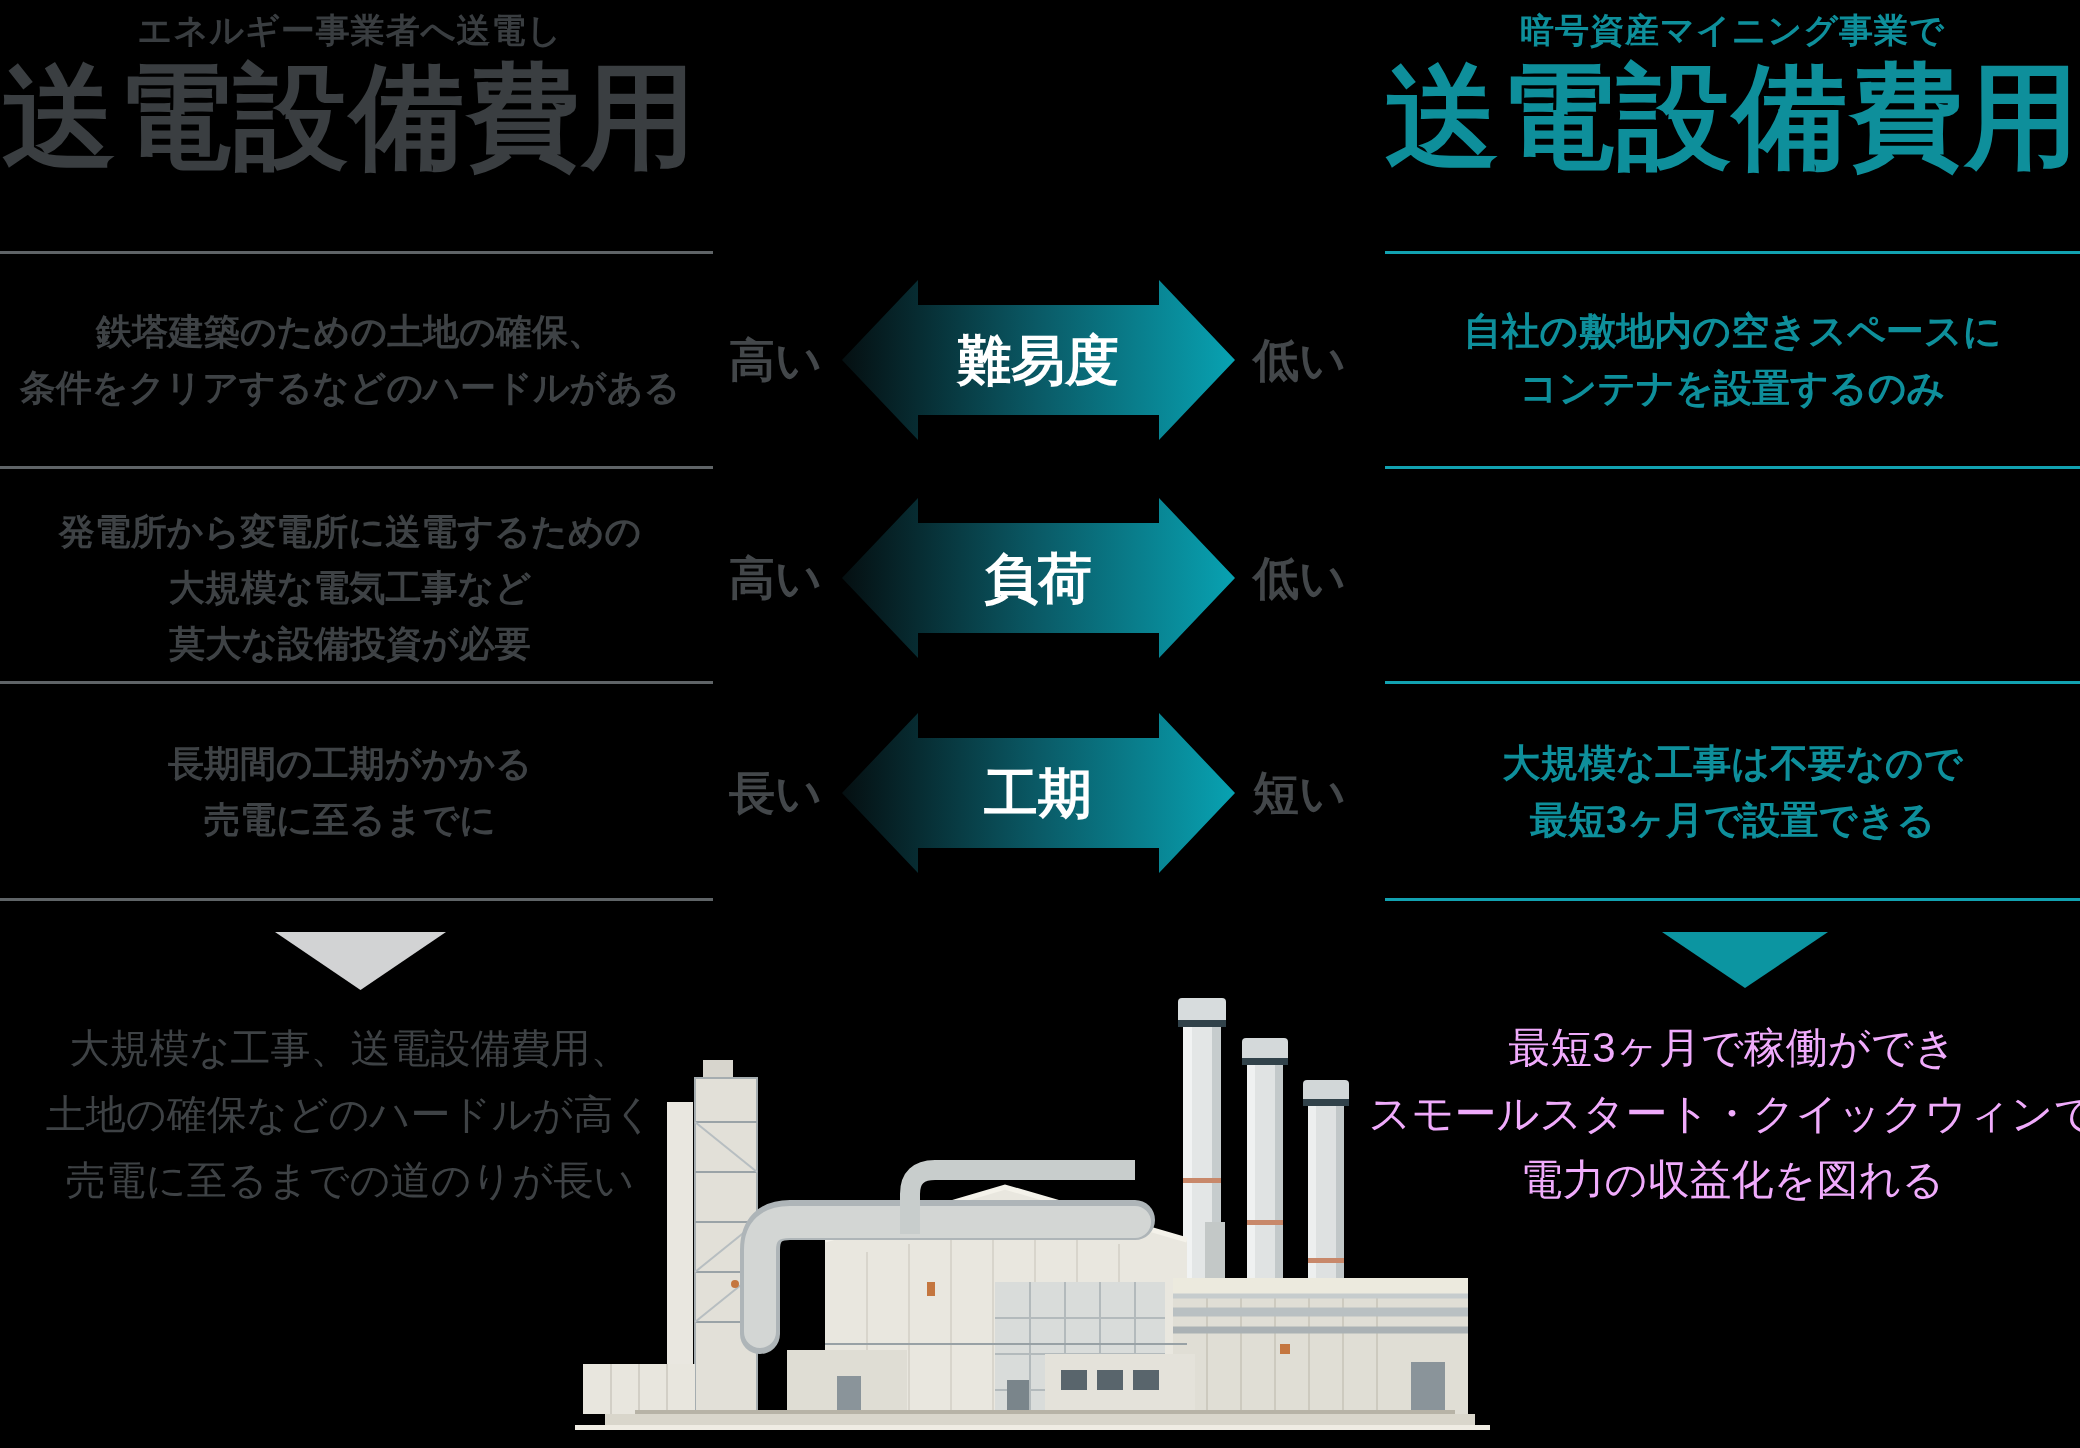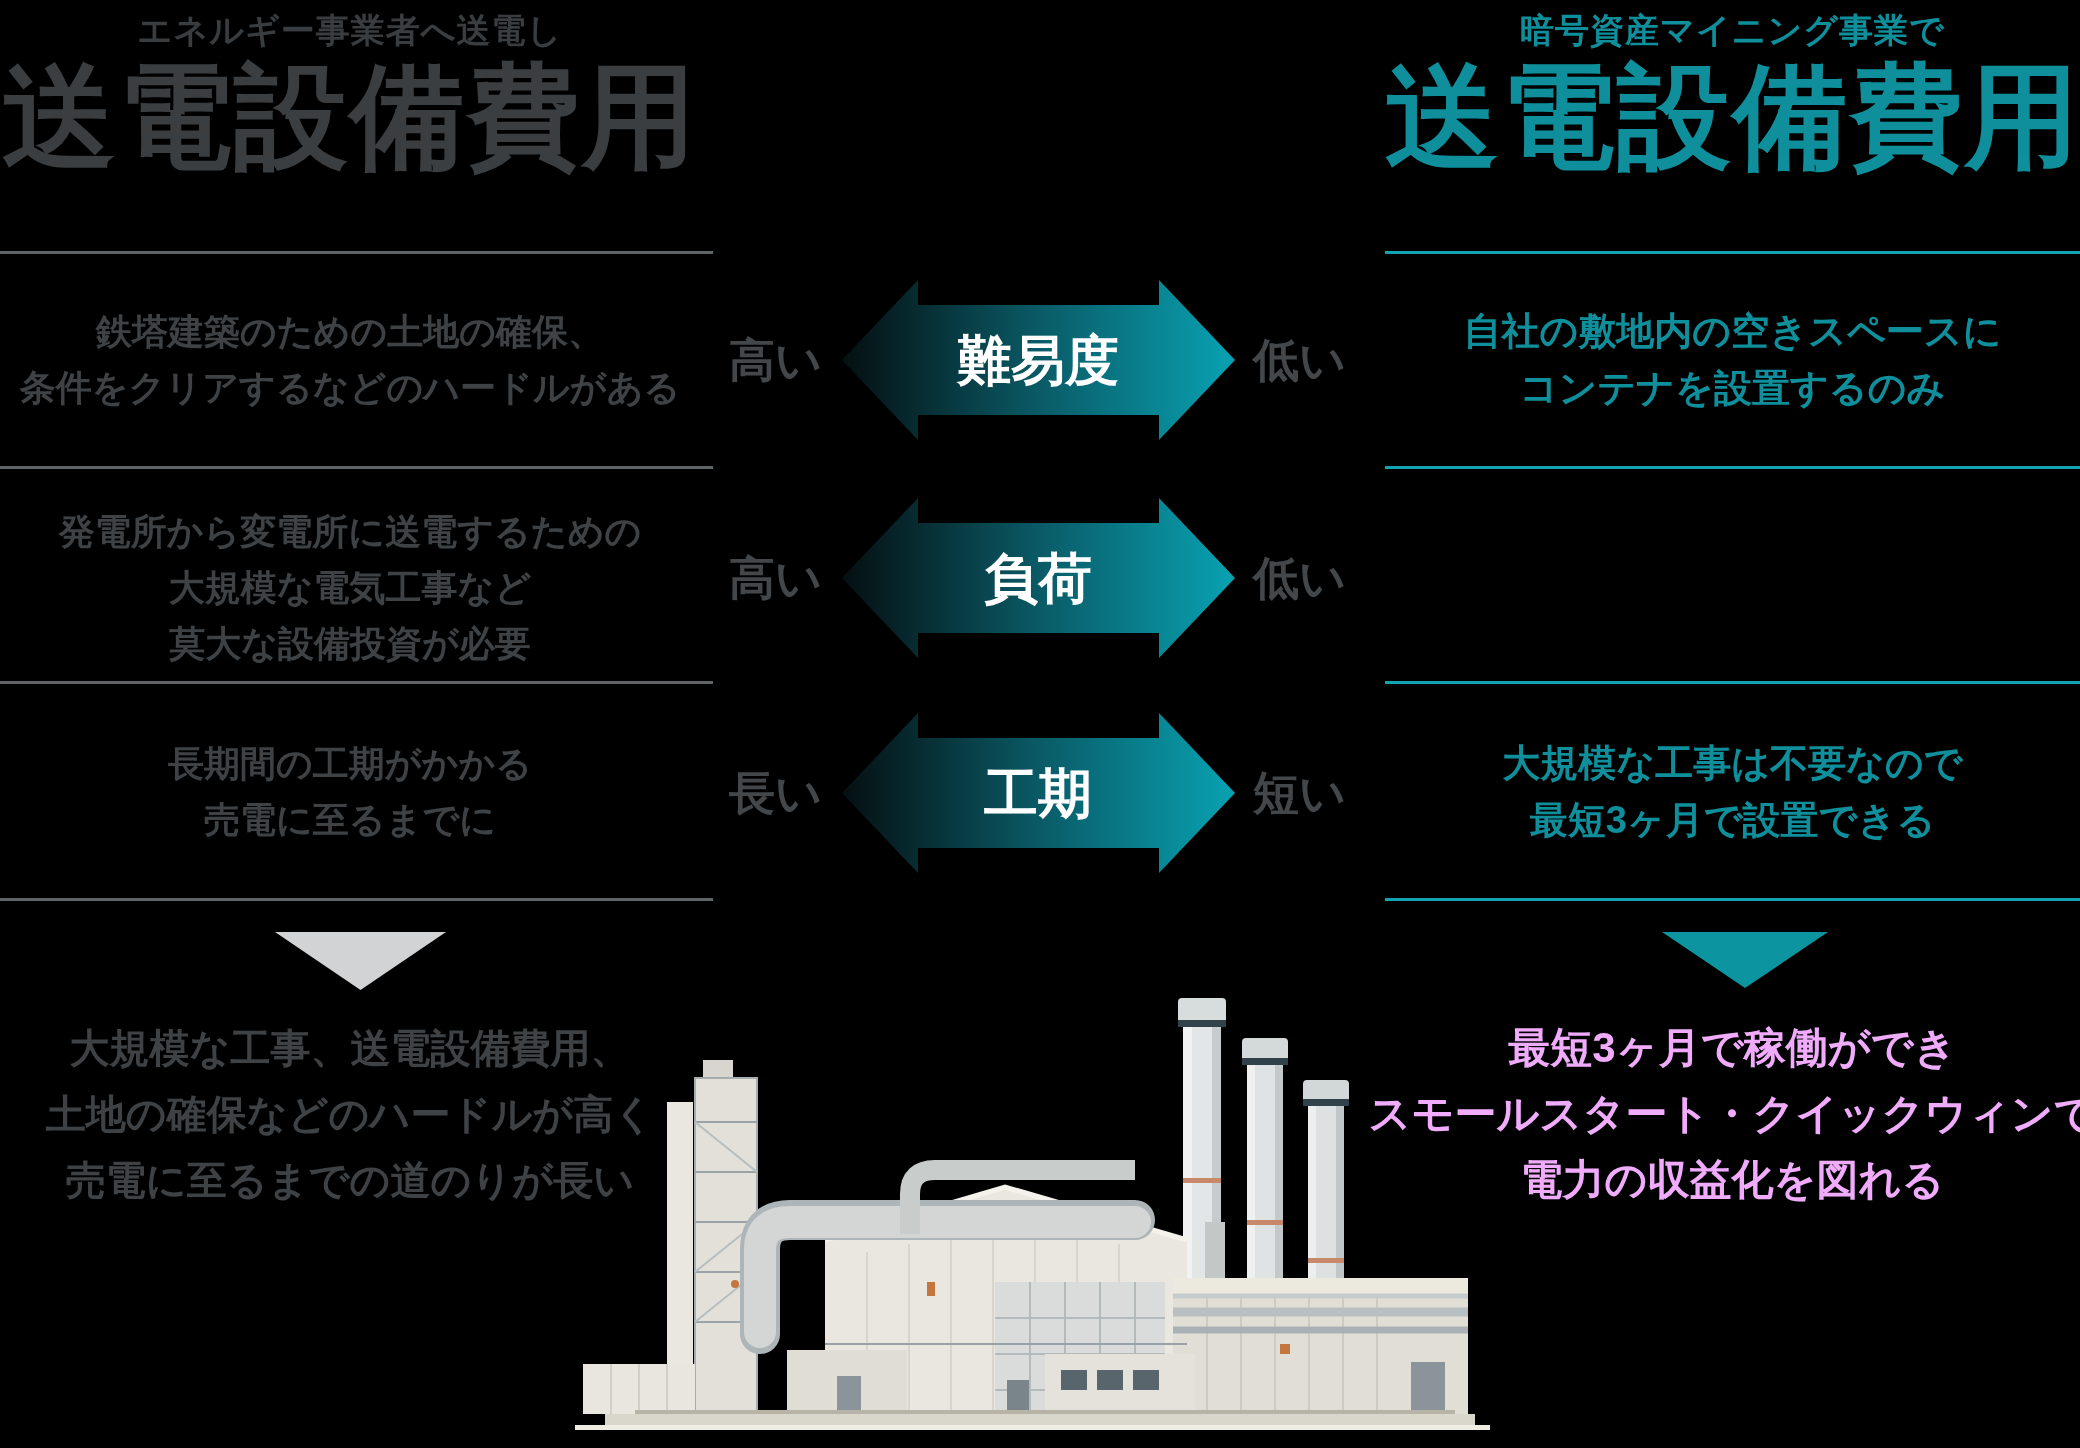--- a/index.html
+++ b/index.html
@@ -44,21 +44,21 @@
   .a1{top:280px;} .a2{top:498px;} .a3{top:713px;}
   .arrow text{font-family:"Liberation Sans",sans-serif;font-weight:bold;font-size:54px;fill:#ffffff;}
 
   
   .tri{position:absolute;clip-path:polygon(0 0,100% 0,50% 100%);}
   .tri-left{left:275px;top:932px;width:171px;height:58px;background:#d2d3d4;}
   .tri-right{left:1662px;top:932px;width:166px;height:56px;background:#0c95a1;}
 
   
   .conclusion{position:absolute;top:1012px;height:204px;display:flex;flex-direction:column;
-              justify-content:center;align-items:center;text-align:center;font-weight:bold;}
+              justify-content:center;align-items:center;text-align:center;font-weight:normal;}
   .conclusion.left{left:0;width:700px;color:#3e4245;font-size:40px;line-height:66px;}
   .conclusion.right{left:1385px;width:695px;color:#f0abfc;font-size:42px;line-height:66px;white-space:nowrap;}
 
   
   .factory{position:absolute;left:575px;top:982px;width:915px;height:466px;}
 </style>
 </head>
 <body>
 
 <div class="stage">

